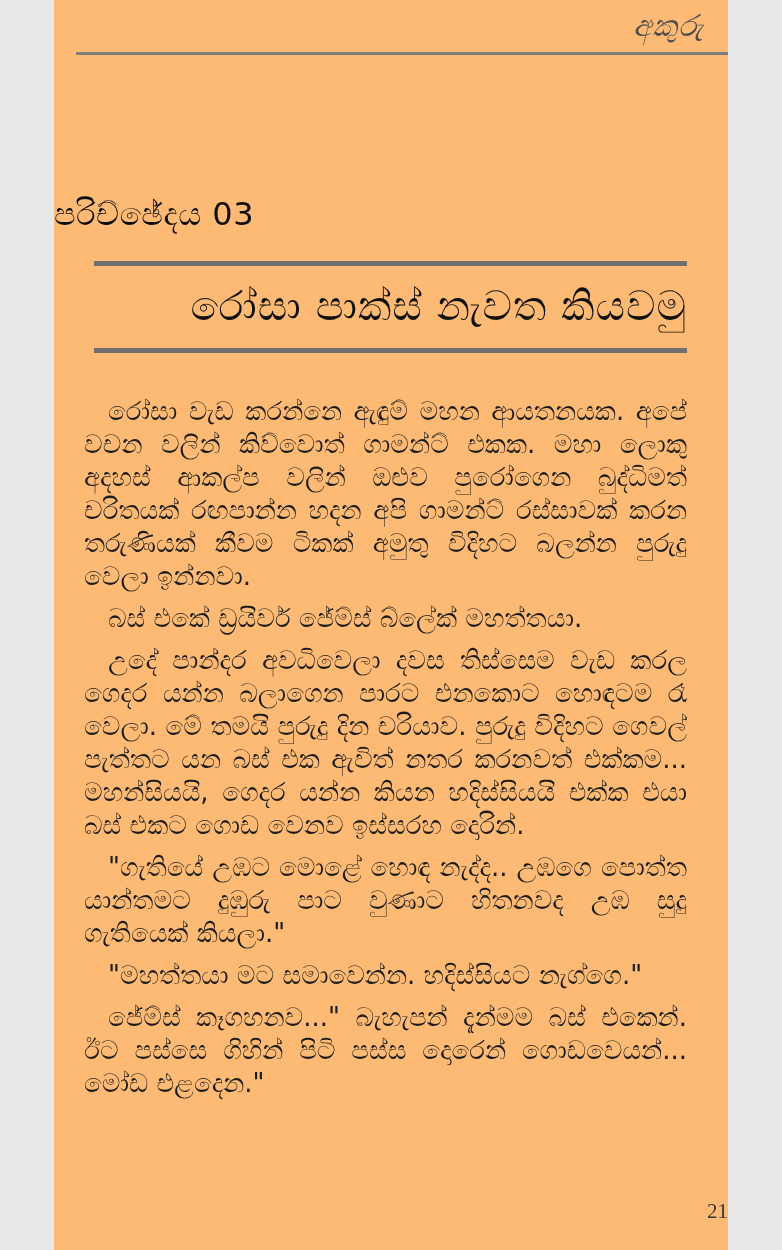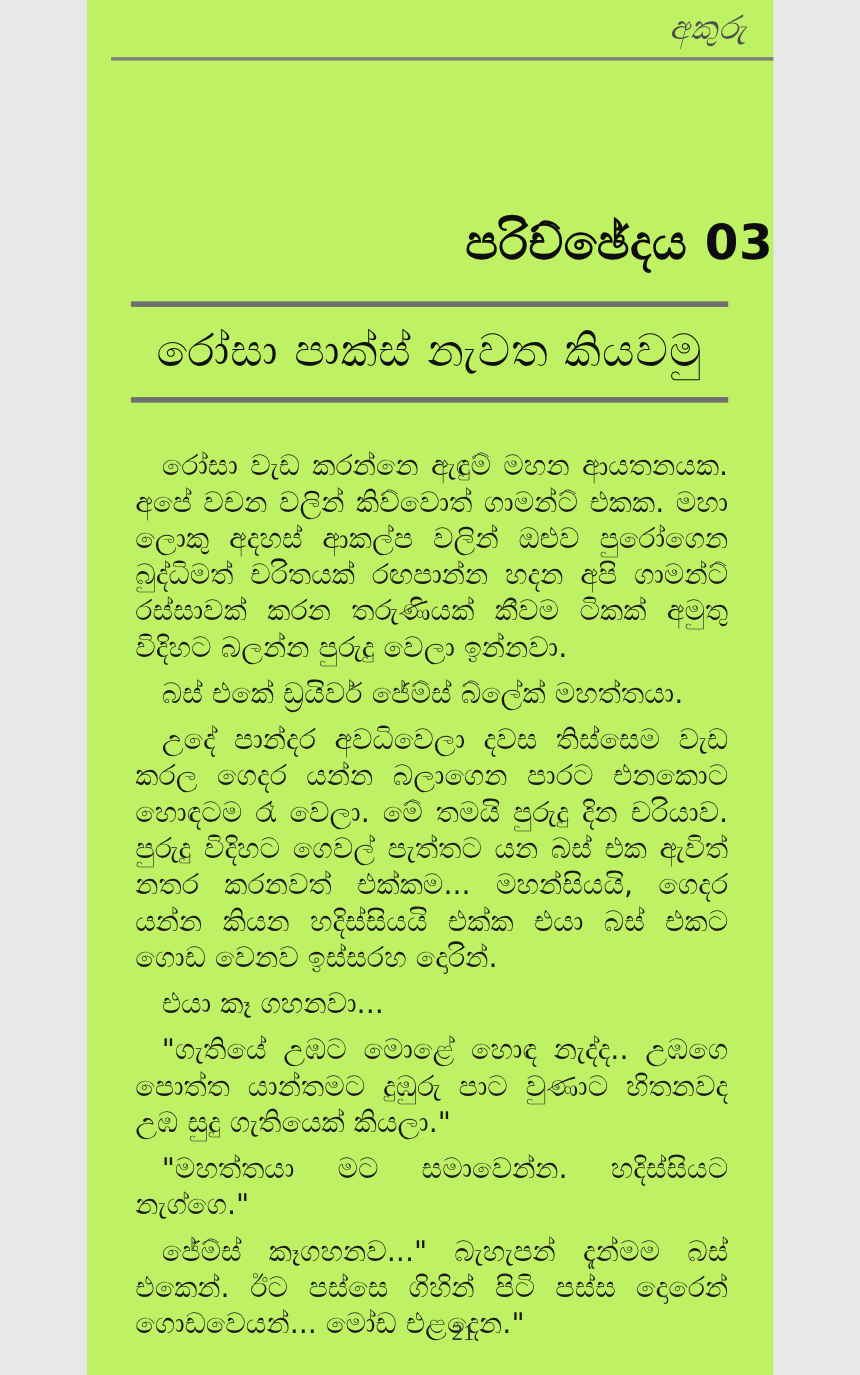--- a/index.html
+++ b/index.html
@@ -2,24 +2,24 @@
 <html><head>
 <meta charset="utf-8">
 <style>
   html, body {
     margin: 0;
     padding: 0;
     background: #e8e8e8;
   }
   .page {
     position: relative;
-    width: 624px;
+    width: 674px;
     height: 1250px;
     margin: 0 auto;
-    background: #bef264;
+    background: #fdba74;
     font-family: "DejaVu Sans", sans-serif;
     color: #1b1b1b;
     overflow: hidden;
     box-sizing: border-box;
   }
   
   .header {
     position: relative;
     height: 57px;
   }
@@ -38,67 +38,66 @@
     position: absolute;
     left: 22px;
     top: 52px;
     width: 697px;
     height: 3px;
     background: #7d7d7d;
   }
   
   .chapter-heading {
     margin-top: 138px;
-    text-align: right;
-    font-size: 44px;
-    font-weight: bold;
+    text-align: left;
+    font-size: 32px;
+    font-weight: normal;
     color: #0d0d0d;
     letter-spacing: 0.5px;
   }
   
   .title-block {
     margin: 28px 41px 0 40px;
   }
   .title-rule {
     height: 5px;
     background: #6f6f6f;
     border: none;
     margin: 0;
   }
   .book-title {
-    text-align: center;
+    text-align: right;
     font-size: 41px;
     font-weight: 500;
     color: #101010;
     padding: 16px 0 18px 0;
     letter-spacing: 1px;
   }
   
   .body-text {
-    margin: 42px 41px 0 44px;
+    margin: 42px 41px 0 30px;
   }
   .body-text p {
     margin: 0 0 9px 0;
     font-size: 26px;
     line-height: 33px;
     text-align: justify;
     text-indent: 24px;
     color: #1b1b1b;
   }
   
   .page-number {
     position: absolute;
     bottom: 26px;
     left: 0;
     width: 100%;
-    text-align: center;
+    text-align: right;
     font-family: "Liberation Serif", serif;
     font-size: 21px;
     color: #363636;
-    padding-left: 30px;
   }
 </style>
 </head>
 <body>
 
 <div class="page">
 
   <div class="header">
     <div class="logo">අකුරු</div>
     <div class="header-rule"></div>
@@ -109,21 +108,20 @@
   <div class="title-block">
     <div class="title-rule"></div>
     <div class="book-title">රෝසා පාක්ස් නැවත කියවමු</div>
     <div class="title-rule"></div>
   </div>
 
   <div class="body-text">
     <p>රෝසා වැඩ කරන්නෙ ඇඳුම් මහන ආයතනයක. අපේ වචන වලින් කිව්වොත් ගාමන්ට් එකක. මහා ලොකු අදහස් ආකල්ප වලින් ඔළුව පුරෝගෙන බුද්ධිමත් චරිතයක් රඟපාන්න හදන අපි ගාමන්ට් රස්සාවක් කරන තරුණියක් කීවම ටිකක් අමුතු විදිහට බලන්න පුරුදු වෙලා ඉන්නවා.</p>
     <p>බස් එකේ ඩ්‍රයිවර් ජේම්ස් බ්ලේක් මහත්තයා.</p>
     <p>උදේ පාන්දර අවධිවෙලා දවස තිස්සෙම වැඩ කරල ගෙදර යන්න බලාගෙන පාරට එනකොට හොඳටම රෑ වෙලා. මේ තමයි පුරුදු දින චරියාව. පුරුදු විදිහට ගෙවල් පැත්තට යන බස් එක ඇවිත් නතර කරනවත් එක්කම... මහන්සියයි, ගෙදර යන්න කියන හදිස්සියයි එක්ක එයා බස් එකට ගොඩ වෙනව ඉස්සරහ දොරින්.</p>
-    <p>එයා කෑ ගහනවා...</p>
     <p>"ගැතියේ උඹට මොළේ හොඳ නැද්ද.. උඹගෙ පොත්ත යාන්තමට දුඹුරු පාට වුණාට හිතනවද උඹ සුදු ගැතියෙක් කියලා."</p>
     <p>"මහත්තයා මට සමාවෙන්න. හදිස්සියට නැග්ගෙ."</p>
     <p>ජේම්ස් කෑගහනව..." බැහැපන් දැන්මම බස් එකෙන්. ඊට පස්සෙ ගිහින් පිටි පස්ස දොරෙන් ගොඩවෙයන්... මෝඩ එළදෙන."</p>
   </div>
 
   <div class="page-number">21</div>
 
 </div>
 
 </body></html>

